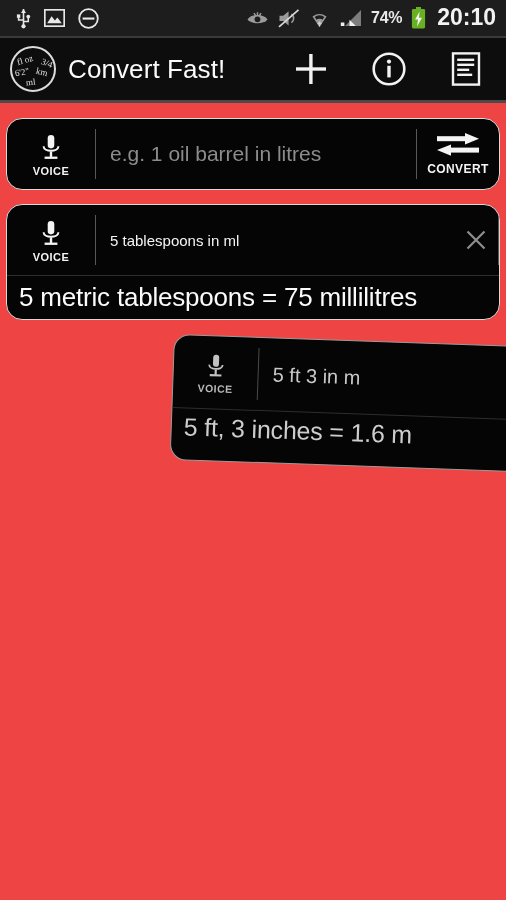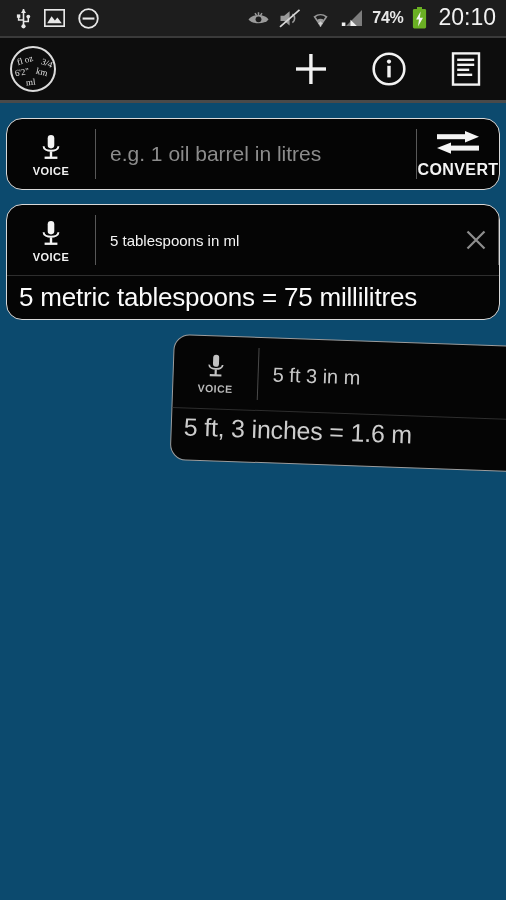--- a/index.html
+++ b/index.html
@@ -2,37 +2,37 @@
 <html><head>
 <meta charset="utf-8">
 <style>
   * { box-sizing: border-box; margin: 0; padding: 0; }
   html, body {
     width: 506px; height: 900px;
     background: #000;
     font-family: "Liberation Sans", sans-serif;
     overflow: hidden;
   }
-  #screen { position: relative; width: 506px; height: 900px; background:#0c4a6e; overflow:hidden; }
+  #screen { position: relative; width: 506px; height: 900px; background:#ef4444; overflow:hidden; }
 
   
   .statusbar {
     position: absolute; top:0; left:0; width:506px; height:36px;
     background: #1d1d1d;
     display:flex; align-items:center;
     padding: 0 10px 0 16px;
   }
   .sb-left { display:flex; align-items:center; gap:13px; }
   .sb-right { display:flex; align-items:center; gap:9px; margin-left:auto; }
   .sb-ico { display:block; }
   .sb-pct {
     color:#e8e8e8; font-size:16px; font-weight:bold; letter-spacing:-0.3px;
   }
   .sb-clock {
-    color:#f2f2f2; font-size:23px; font-weight:normal; letter-spacing:0px;
+    color:#f2f2f2; font-size:23px; font-weight:bold; letter-spacing:0px;
     line-height:1; margin-left:2px; padding-bottom:2px;
   }
   .sb-sep {
     position:absolute; top:36px; left:0; width:506px; height:2px; background:#3a3a3a;
   }
 
   
   .appbar {
     position:absolute; top:38px; left:0; width:506px; height:62px;
     background:#0d0d0d;
@@ -91,21 +91,21 @@
   .qinput .val { color:#f4f4f4; font-size:15px; white-space:nowrap; }
   .clearbtn {
     width:44px; flex:none; display:flex; align-items:center; justify-content:center;
   }
   .actbtn {
     width:82px; flex:none;
     display:flex; flex-direction:column; align-items:center; justify-content:center;
     gap:4px; padding:0 2px;
   }
   .actbtn-label {
-    color:#f4f4f4; font-size:16px; font-weight:bold; letter-spacing:0.4px;
+    color:#f4f4f4; font-size:12px; font-weight:bold; letter-spacing:0.4px;
     text-align:center; line-height:1.15;
   }
   .rowdiv { height:1px; background:#2e2e2e; }
   .result {
     padding:6px 12px 9px 12px;
     color:#fbfbfb; font-size:26px; white-space:nowrap; letter-spacing:-0.2px;
   }
 
   
   #card-input-empty { left:6px; top:118px; width:494px; height:72px; }
@@ -215,20 +215,21 @@
   <div class="sb-sep"></div>
 
   <div class="appbar">
     <div class="logo">
       <span class="lg1">fl oz</span>
       <span class="lg2">3/4</span>
       <span class="lg3">6'2"</span>
       <span class="lg4">km</span>
       <span class="lg5">ml</span>
     </div>
+    <div class="apptitle">Convert Fast!</div>
 
     <div class="appactions">
       <div class="act">
         <span>
           <svg width="36" height="36" viewBox="0 0 36 36">
             <rect x="16.2" y="3" width="3.4" height="30" fill="#f2f2f2"></rect>
             <rect x="3" y="16.3" width="30" height="3.4" fill="#f2f2f2"></rect>
           </svg>
         </span>
       </div>

